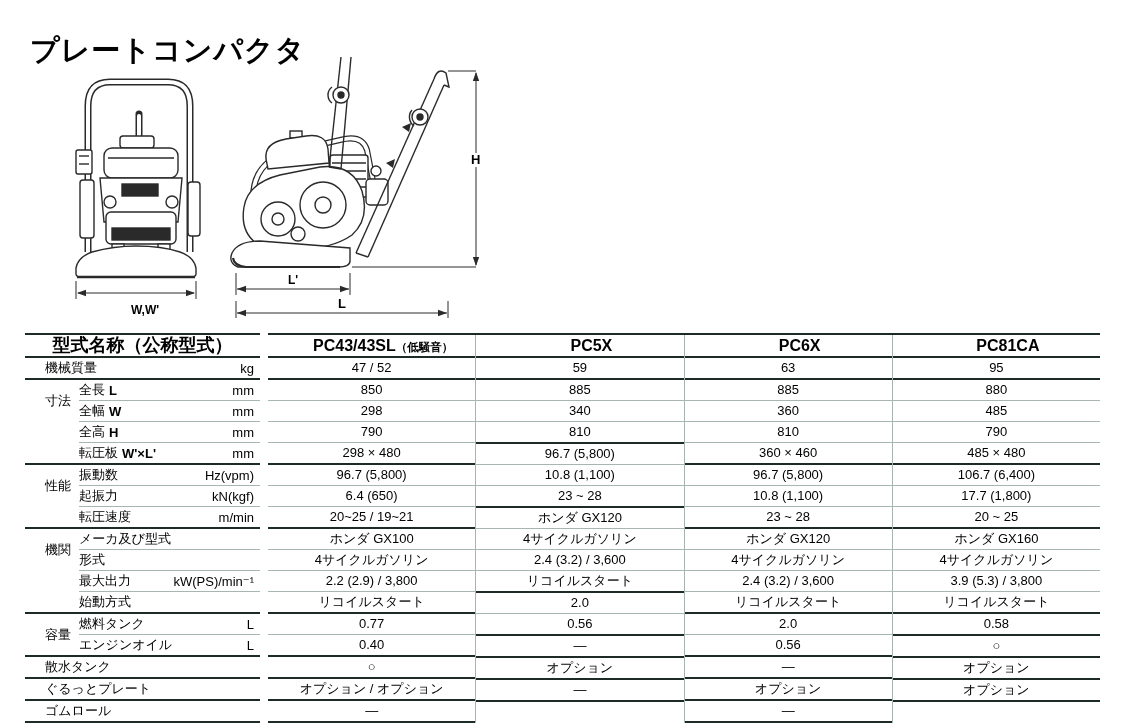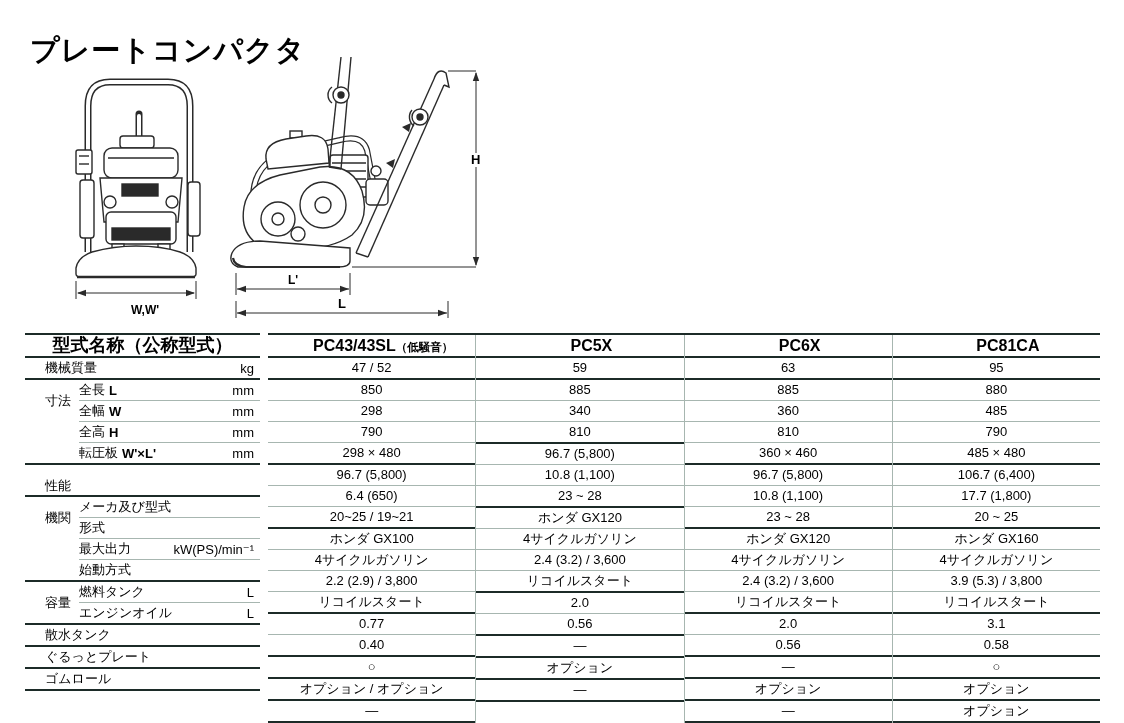--- a/index.html
+++ b/index.html
@@ -209,20 +209,34 @@
           </div>
           <div class="lp-row">
             <span class="lp-lab">転圧板</span>
             <span class="lp-dim">W'×L'</span>
             <span class="lp-unit">mm</span>
           </div>
         </div>
       </div>
       <div class="lp-sec">
         <div class="lp-group">性能</div>
+        <div class="lp-rows">
+          <div class="lp-row">
+            <span class="lp-lab">振動数</span>
+            <span class="lp-unit">Hz(vpm)</span>
+          </div>
+          <div class="lp-row">
+            <span class="lp-lab">起振力</span>
+            <span class="lp-unit">kN(kgf)</span>
+          </div>
+          <div class="lp-row">
+            <span class="lp-lab">転圧速度</span>
+            <span class="lp-unit">m/min</span>
+          </div>
+        </div>
       </div>
       <div class="lp-sec">
         <div class="lp-group">機関</div>
         <div class="lp-rows">
           <div class="lp-row">
             <span class="lp-lab">メーカ及び型式</span>
           </div>
           <div class="lp-row">
             <span class="lp-lab">形式</span>
           </div>
@@ -394,21 +408,20 @@
           <div class="dp-row">17.7 (1,800)</div>
           <div class="dp-row">20 ~ 25</div>
         </div>
         <div class="dp-sec">
           <div class="dp-row">ホンダ GX160</div>
           <div class="dp-row">4サイクルガソリン</div>
           <div class="dp-row">3.9 (5.3) / 3,800</div>
           <div class="dp-row">リコイルスタート</div>
         </div>
         <div class="dp-sec">
-          <div class="dp-row">3.1</div>
           <div class="dp-row">0.58</div>
         </div>
         <div class="dp-sec">
           <div class="dp-row">○</div>
         </div>
         <div class="dp-sec">
           <div class="dp-row">オプション</div>
         </div>
         <div class="dp-sec">
           <div class="dp-row">オプション</div>

